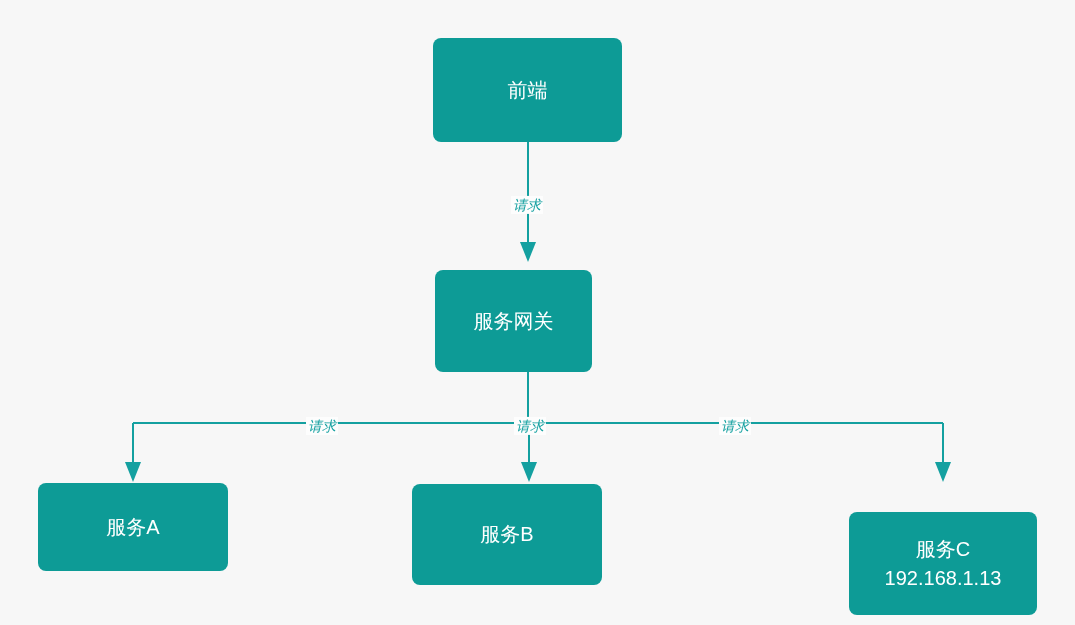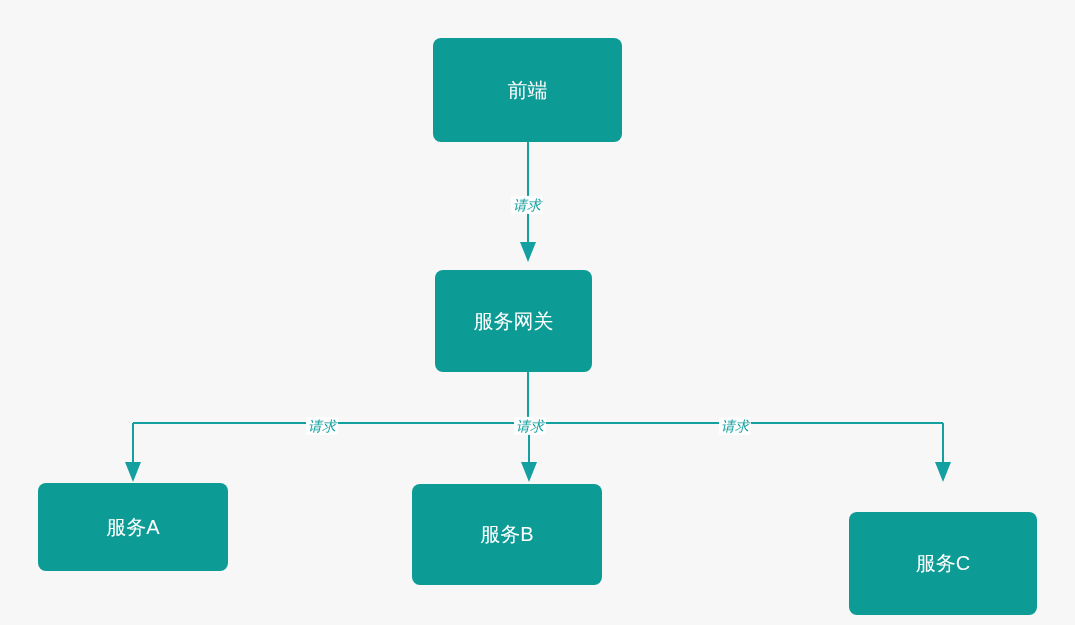--- a/index.html
+++ b/index.html
@@ -88,20 +88,21 @@
   <div class="node" style="left:38px; top:483px; width:190px; height:88px;">
     <span class="label">服务A</span>
   </div>
 
   <div class="node" style="left:412px; top:484px; width:190px; height:101px;">
     <span class="label">服务B</span>
   </div>
 
   <div class="node" style="left:849px; top:483px; width:188px; height:103px;margin-top:29px;">
     <span class="label">服务C</span>
+    <span class="ip">192.168.1.13</span>
   </div>
 
   <div class="edge-label" style="left:527px; top:205px;">请求</div>
   <div class="edge-label" style="left:322px; top:426px;">请求</div>
   <div class="edge-label" style="left:530px; top:426px;">请求</div>
   <div class="edge-label" style="left:735px; top:426px;">请求</div>
 
 </div>
 
 </body></html>

